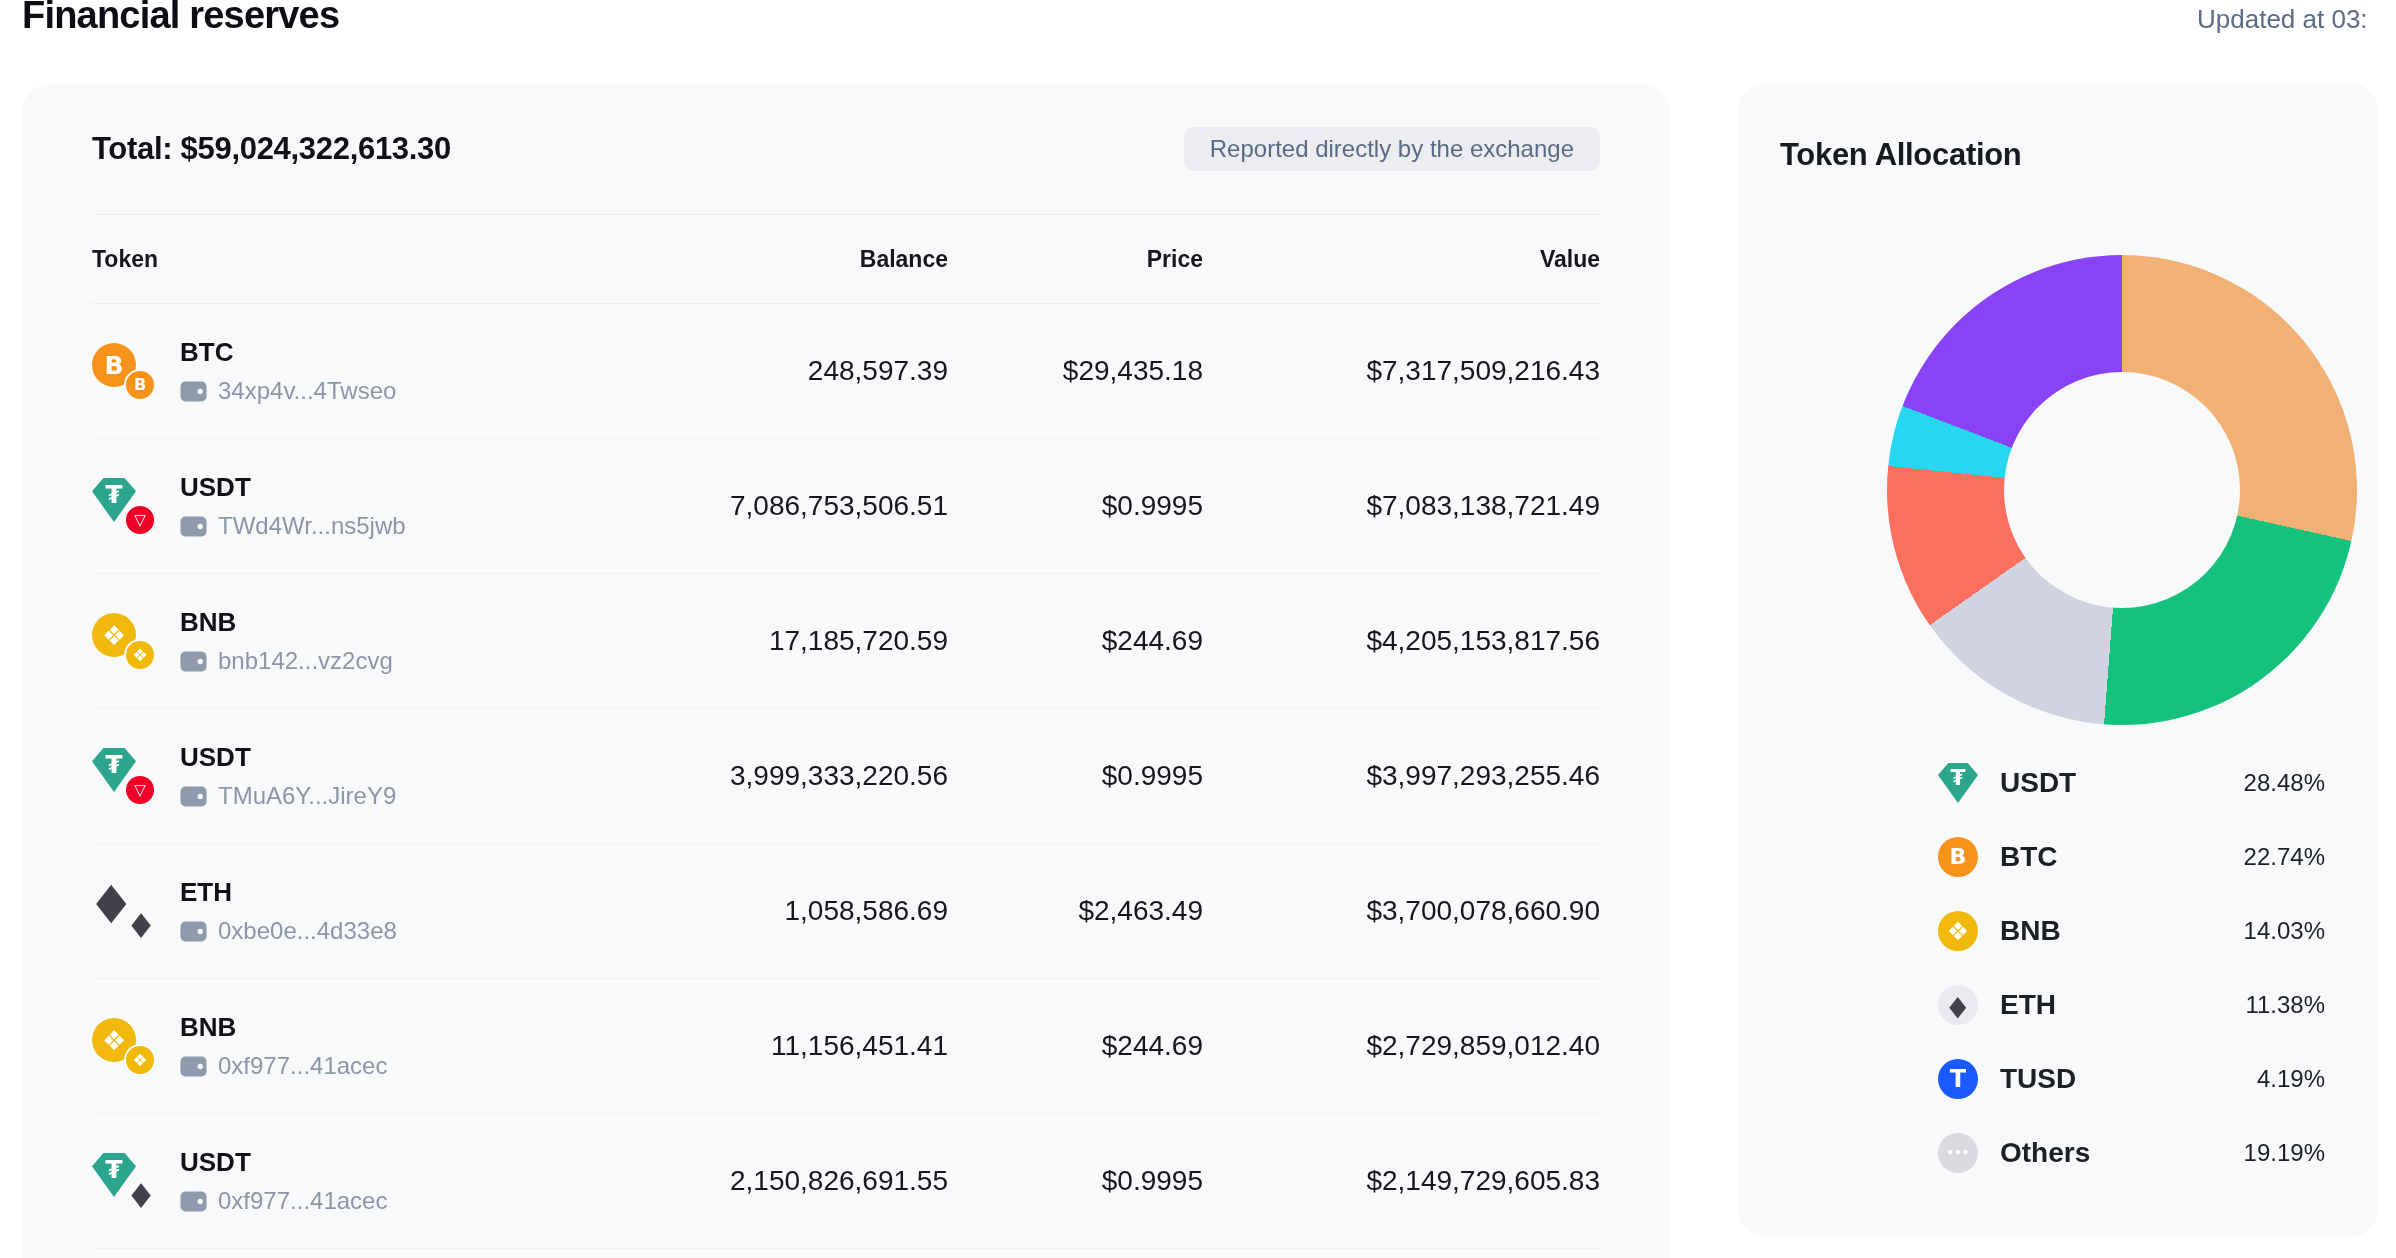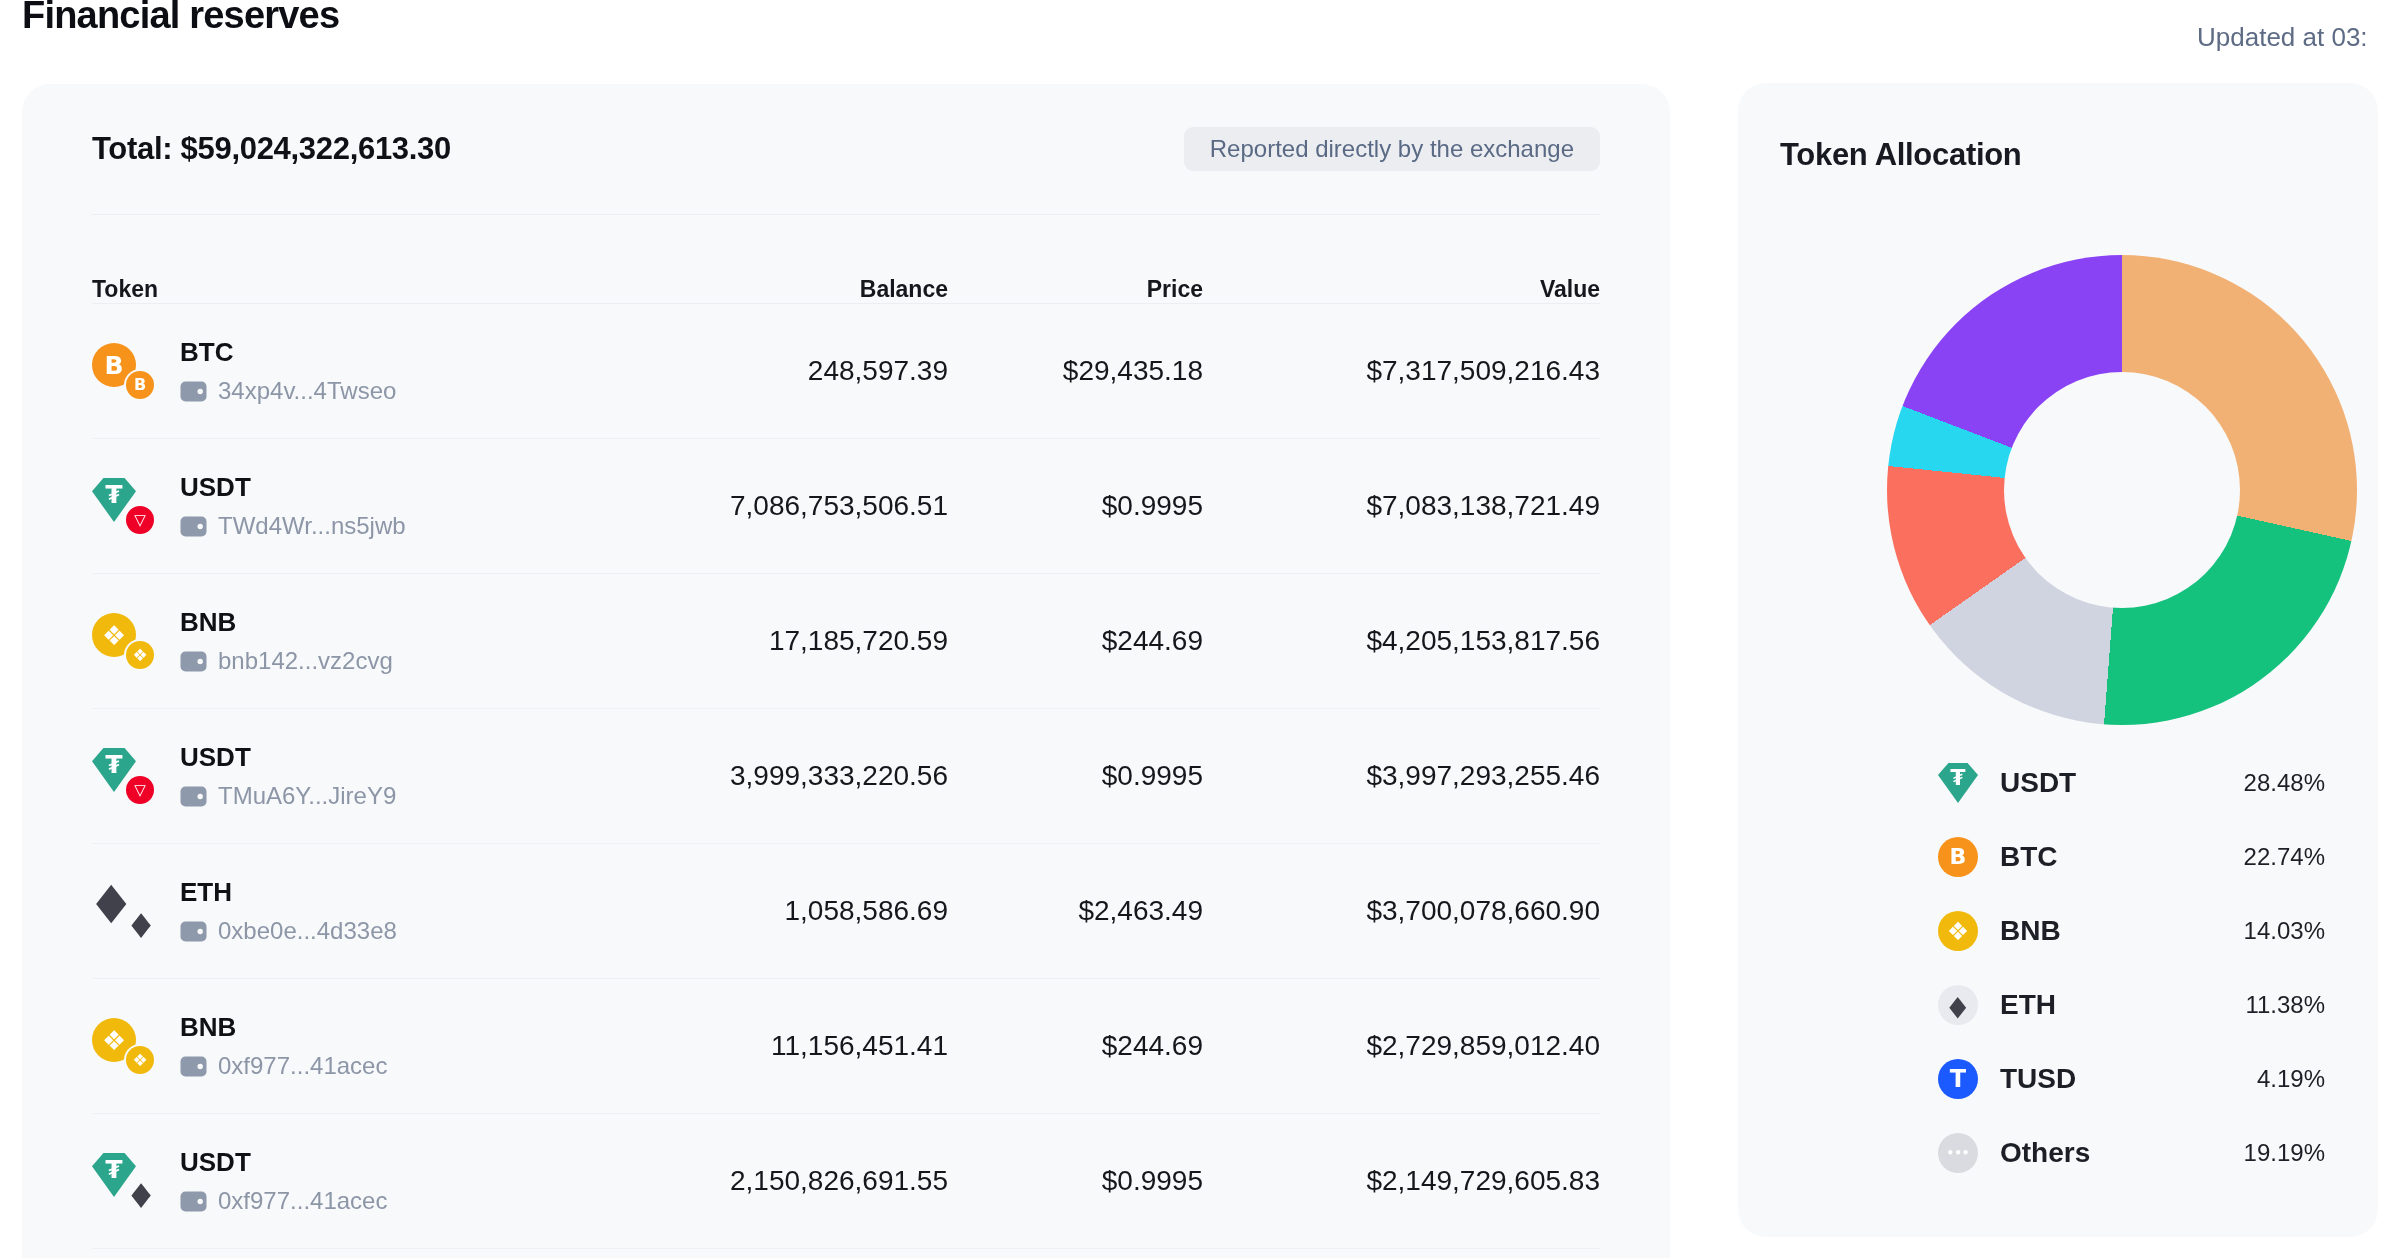--- a/index.html
+++ b/index.html
@@ -6,39 +6,39 @@
   .page{
     position:relative;width:2396px;height:1258px;overflow:hidden;background:#ffffff;
     font-family:"Liberation Sans","DejaVu Sans",sans-serif;color:#14161c;padding-left:44px;
   }
   
   .page-title{
     position:absolute;left:22px;top:-6px;font-size:38px;font-weight:800;
     letter-spacing:-0.8px;color:#0c0e14;margin:0;
   }
   .updated-at{
-    position:absolute;left:2197px;top:22px;font-size:26px;color:#5d6b84;white-space:nowrap;
+    position:absolute;left:2197px;top:4px;font-size:26px;color:#5d6b84;white-space:nowrap;
   }
   
   .card{position:absolute;background:#f8f9fb;border-radius:28px;}
   .card-reserves{left:22px;top:84px;width:1648px;height:1400px;padding:0 70px;box-sizing:border-box;}
   .card-alloc{left:1738px;top:83px;width:640px;height:1154px;}
   
   .card-head{
     height:130px;display:flex;align-items:center;justify-content:space-between;
     border-bottom:1px solid #eceef2;
   }
   .total{font-size:31px;font-weight:700;letter-spacing:-0.3px;color:#0f1117;}
   .reported-badge{
     background:#ebedf1;color:#5a6a85;font-size:24px;font-weight:400;
     height:44px;display:flex;align-items:center;padding:0 26px;border-radius:9px;
   }
   
   .thead{
-    height:88px;display:flex;align-items:flex-end;border-bottom:1px solid #eceef2;
+    height:88px;display:flex;align-items:center;border-bottom:1px solid #eceef2;
     font-size:23px;font-weight:700;color:#15171d;
   }
   .col-token{width:556px;text-align:left;}
   .col-balance{width:300px;text-align:right;}
   .col-price{width:255px;text-align:right;}
   .col-value{width:397px;text-align:right;}
   .trow{height:134px;display:flex;align-items:center;border-bottom:1px solid #eef0f3;}
   .num{font-size:28px;color:#15171c;}
   .token-cell{display:flex;align-items:center;gap:26px;}
   .token-meta .token-name{font-size:26px;font-weight:700;color:#0f1115;margin-bottom:9px;}

